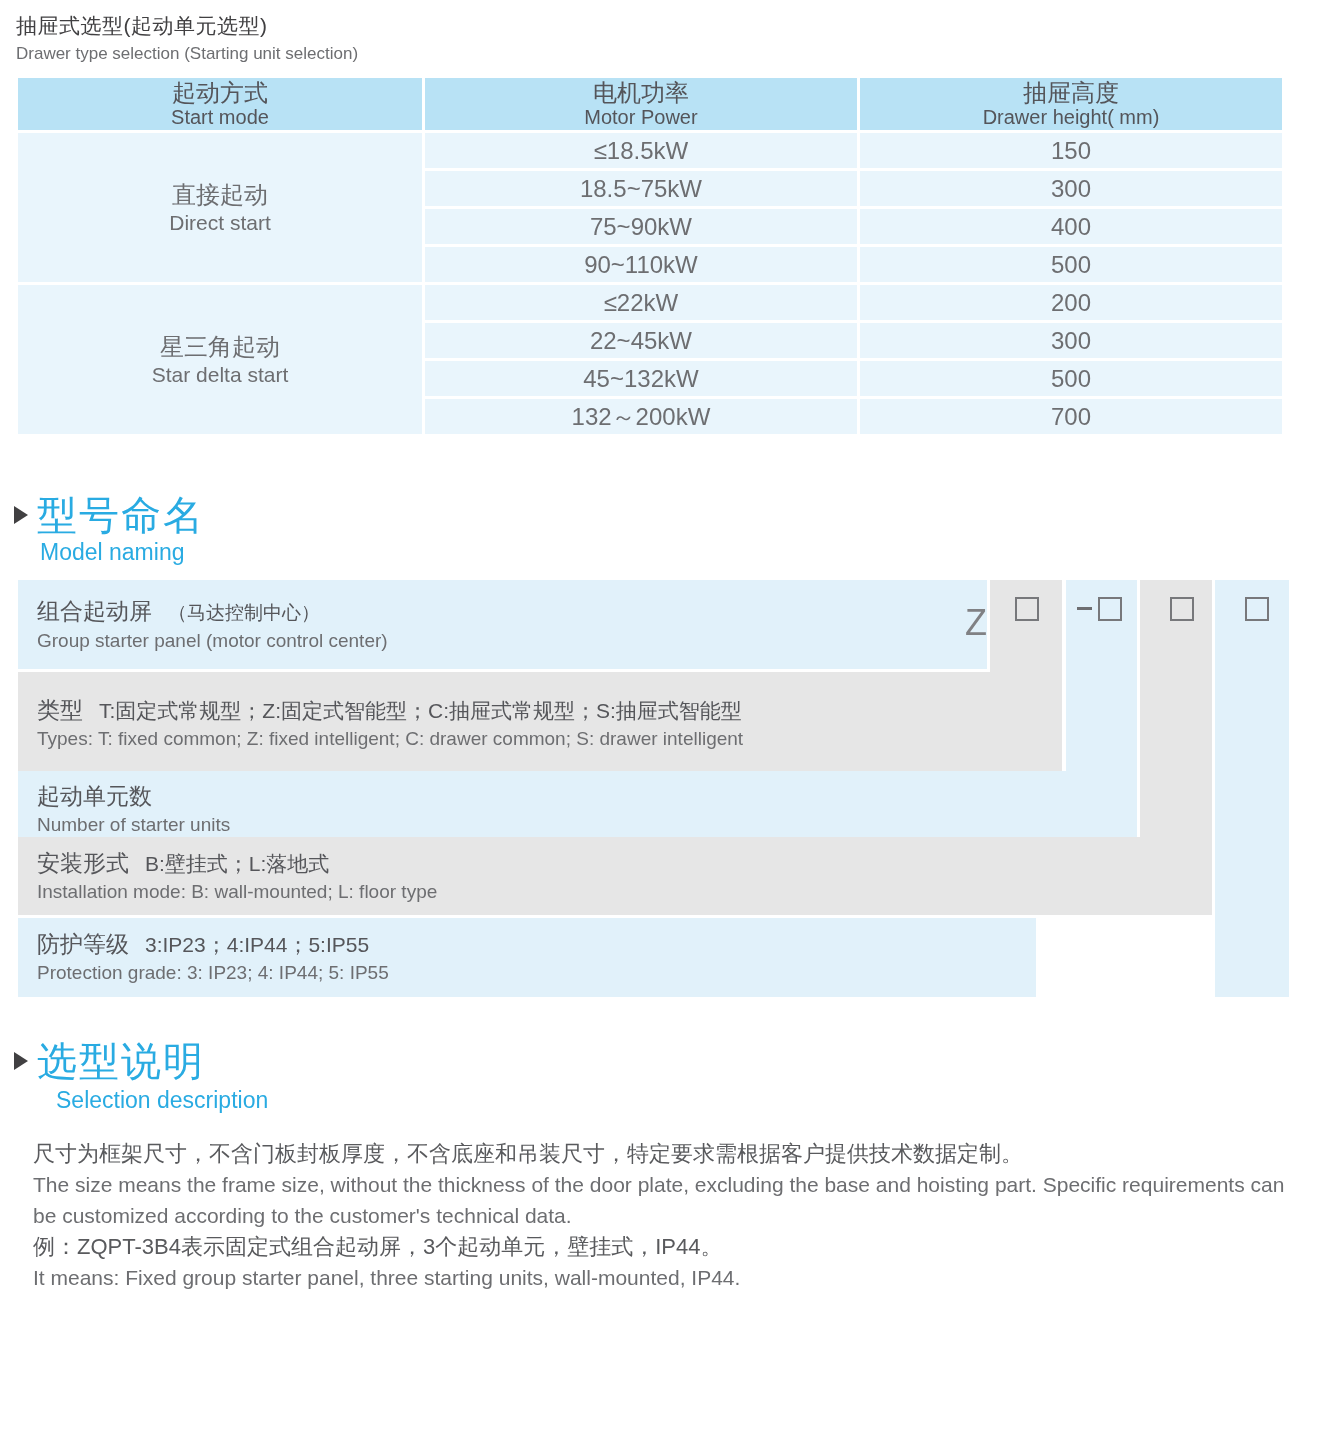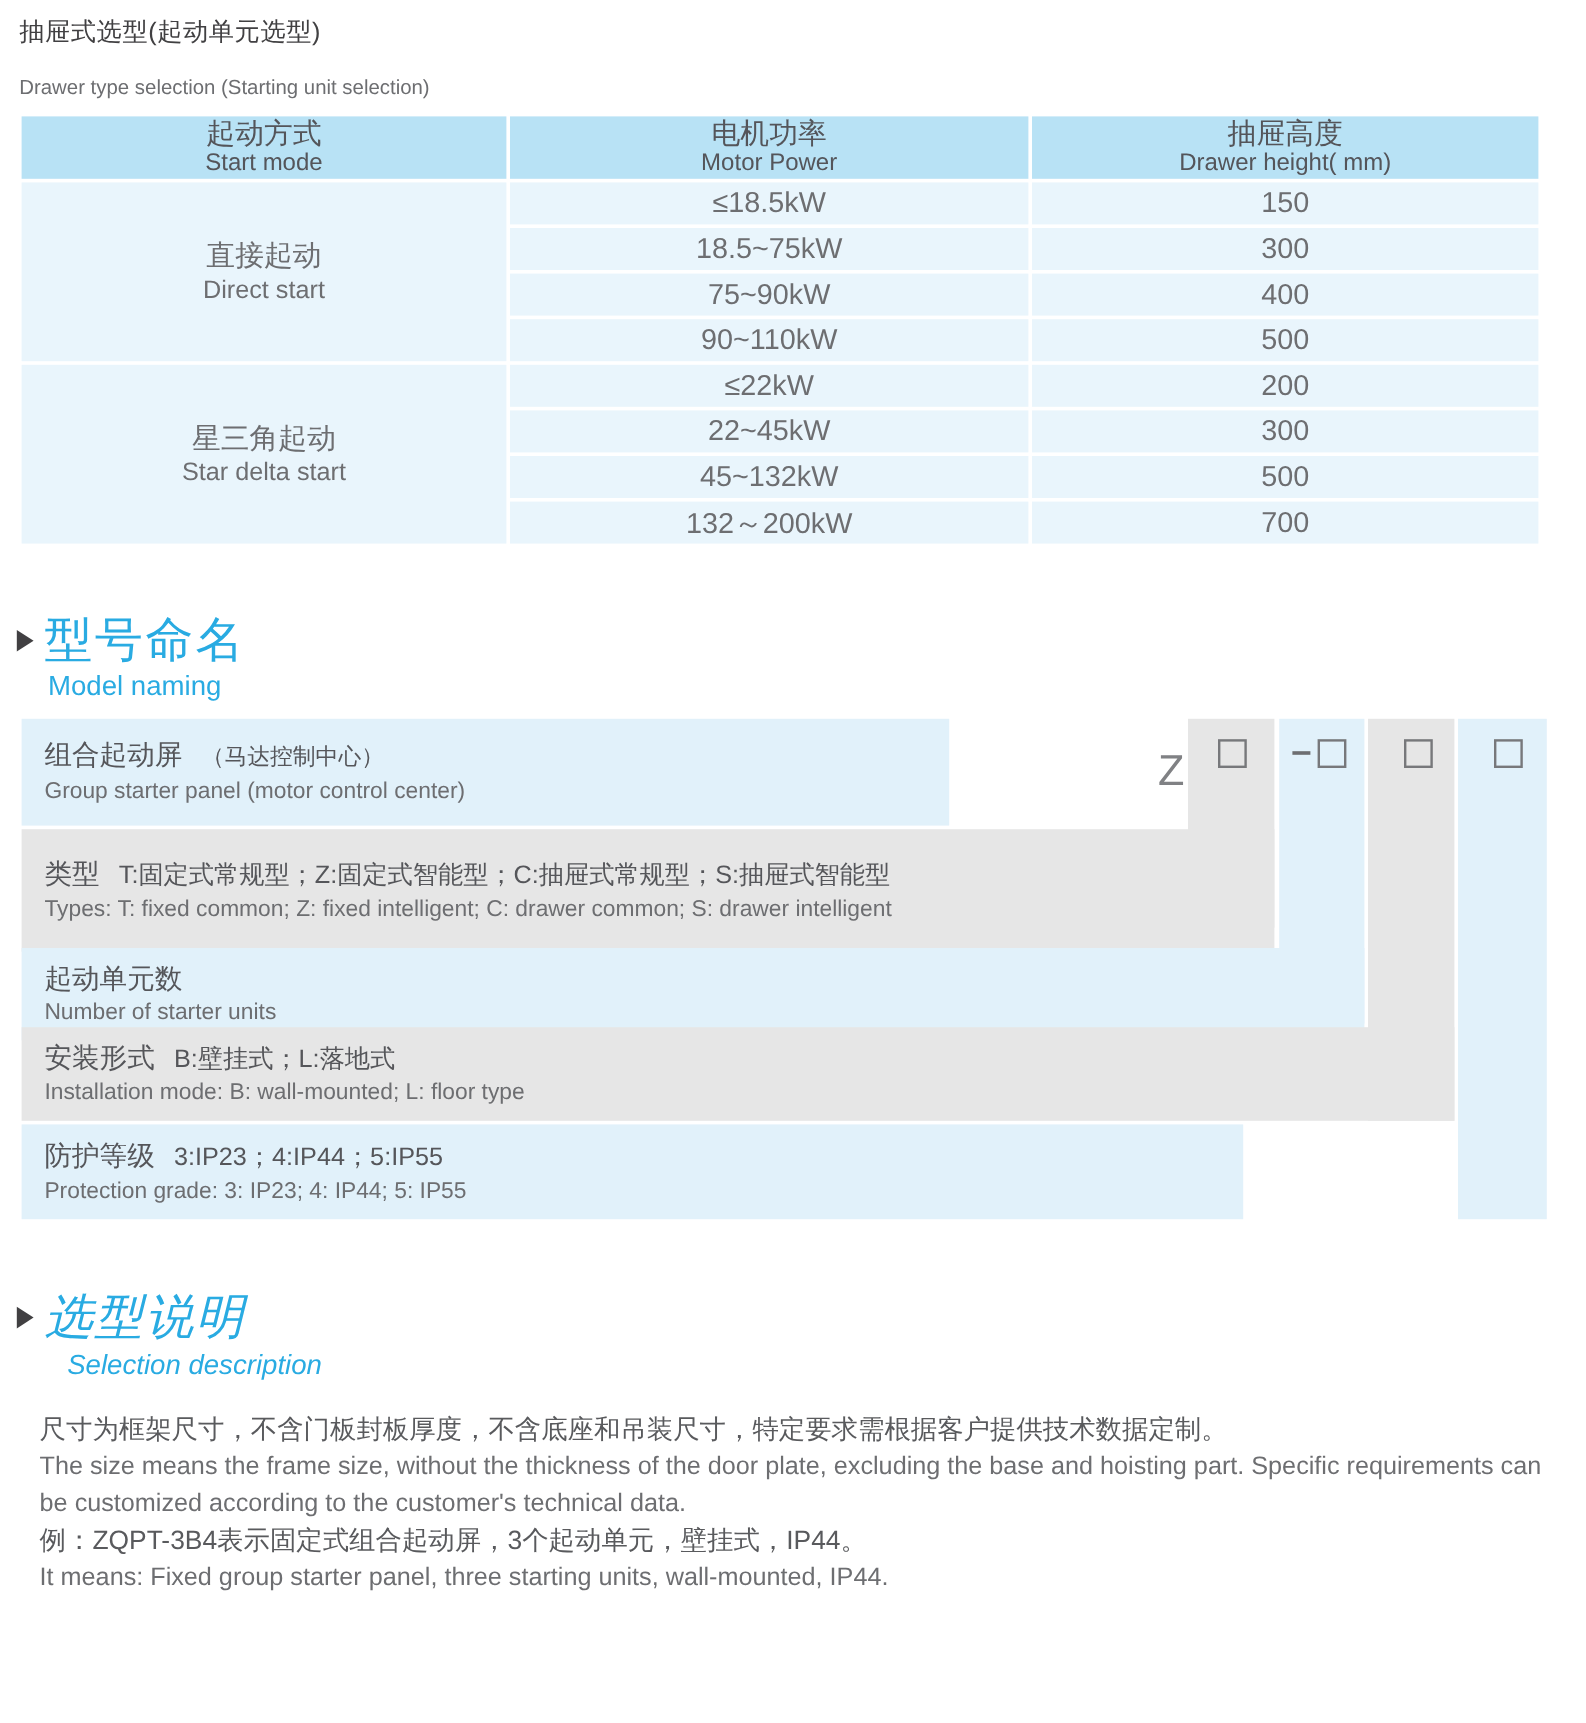--- a/index.html
+++ b/index.html
@@ -2,21 +2,21 @@
 <html><head>
 <meta charset="utf-8">
 <style>
   html,body{margin:0;padding:0;background:#ffffff;}
   body{font-family:"Liberation Sans","DejaVu Sans",sans-serif;width:1322px;}
   .page{position:relative;width:1322px;height:1436px;overflow:hidden;background:#fff;}
 
   
   .pagehead{padding:12px 0 0 16px;}
   .title-cn{font-size:21px;color:#414042;letter-spacing:0.5px;}
-  .title-en{font-size:17px;color:#6d6e71;margin-top:23px;}
+  .title-en{font-size:17px;color:#6d6e71;margin-top:4px;}
 
   
   table.sel{border-collapse:separate;border-spacing:3px;table-layout:fixed;
             width:1270px;margin:11px 0 0 15px;}
   table.sel td{text-align:center;vertical-align:middle;padding:0;}
   td.hd{background:#b8e2f5;height:52px;}
   .hd-cn{font-size:24px;color:#54555a;line-height:27px;}
   .hd-en{font-size:20px;color:#54555a;line-height:23px;}
   td.val{background:#e9f5fc;height:35px;font-size:24px;color:#6d6e71;}
   td.mode{background:#e9f5fc;margin-top:21px;}
@@ -24,28 +24,28 @@
   .mode-en{font-size:21px;color:#6d6e71;line-height:26px;}
 
   
   .sec{display:flex;align-items:flex-start;margin-left:14px;}
   .tri{width:0;height:0;border-left:14px solid #414042;border-top:9px solid transparent;
        border-bottom:9px solid transparent;margin-top:13px;flex:0 0 auto;}
   .sec-cn{font-size:40px;color:#29abe2;letter-spacing:2px;margin-left:9px;line-height:44px;}
   .sec-en{font-size:23px;color:#29abe2;margin-left:12px;margin-top:2px;}
   .sec2 .sec-en{margin-left:28px;margin-top:4px;}
   .m-sec1{margin-top:56px;}
-  .m-sec2{margin-top:60px;font-style:italic;}
+  .m-sec2{margin-top:42px;}
 
   
   .diagram{position:relative;width:1271px;height:417px;margin:14px 0 0 18px;}
   .band,.colbar{position:absolute;box-sizing:border-box;}
   .blue{background:#e1f1fa;}
   .gray{background:#e6e6e6;}
-  .r1{top:0;height:89px;width:773px;}
+  .r1{top:0;height:89px;width:969px;}
   .r2{top:92px;height:102px;width:1044px;}
   .r3{top:191px;height:77px;width:1119px;}
   .r4{top:257px;height:78px;width:1194px;}
   .r5{top:338px;height:79px;width:1018px;}
   .c1{top:0;left:972px;width:72px;height:174px;}
   .c2{top:0;left:1048px;width:71px;height:254px;}
   .c3{top:0;left:1122px;width:72px;height:335px;}
   .c4{top:0;left:1197px;width:74px;height:417px;}
   .band{display:flex;flex-direction:column;justify-content:center;padding-left:19px;}
   .row-cn{font-size:23px;color:#55565a;line-height:31px;white-space:nowrap;}

